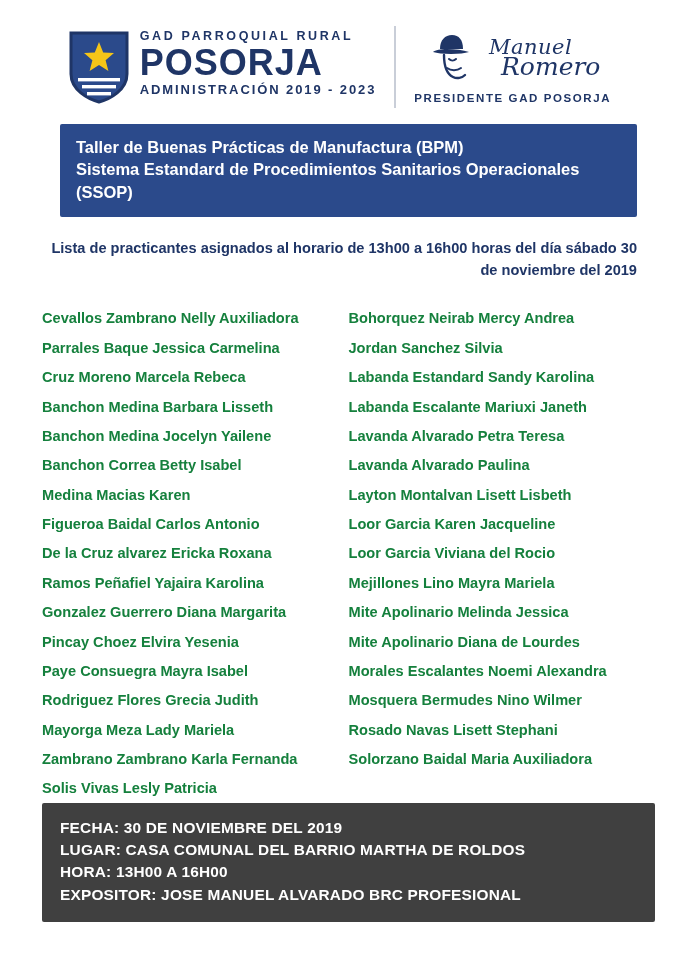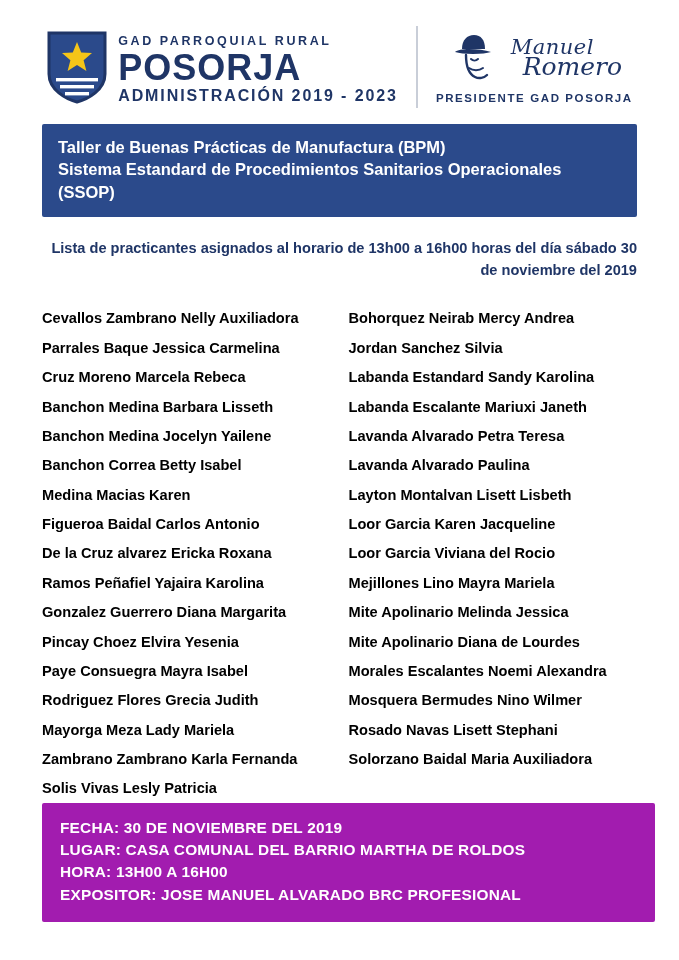--- a/index.html
+++ b/index.html
@@ -24,21 +24,21 @@
   
   .header {
     display: flex;
     align-items: center;
     justify-content: center;
     gap: 18px;
     padding: 26px 0 10px 0;
   }
   .logo-block {
     display: flex;
-    align-items: flex-end;
+    align-items: flex-start;
     gap: 10px;
   }
   .shield {
     position: relative;
     width: 62px;
     height: 74px;
   }
   .shield svg { display: block; }
   .logo-text {
     line-height: 1;
@@ -51,21 +51,21 @@
     margin-bottom: 2px;
   }
   .logo-main {
     font-size: 36px;
     letter-spacing: 1px;
     font-weight: bold;
     color: #1f3566;
     line-height: 0.98;
   }
   .logo-sub {
-    font-size: 16px;
+    font-size: 13px;
     letter-spacing: 1.9px;
     font-weight: bold;
     color: #1f3566;
     margin-top: 3px;
   }
   .divider-v {
     width: 2px;
     height: 82px;
     background: #c9ced8;
   }
@@ -93,21 +93,21 @@
   .sig-caption {
     font-size: 11.5px;
     letter-spacing: 1.6px;
     font-weight: bold;
     color: #1f3566;
     margin-top: 4px;
   }
 
   
   .title-bar {
-    margin: 6px 42px 0 42px;
+    margin: 6px 42px 0 60px;
     background: #2b4a8b;
     color: #ffffff;
     padding: 12px 16px 14px 16px;
     border-radius: 2px;
   }
   .title-bar div {
     font-size: 16.5px;
     font-weight: bold;
     line-height: 1.35;
   }
@@ -130,33 +130,33 @@
   }
   .col {
     flex: 1 1 0;
     display: flex;
     flex-direction: column;
     gap: 0;
   }
   .name {
     font-size: 14.6px;
     font-weight: bold;
-    color: #000000;
+    color: #15803d;
     line-height: 1;
     padding: 7.4px 0;
     white-space: nowrap;
   }
 
   
   .footer-box {
     position: absolute;
     left: 42px;
     right: 24px;
     bottom: 38px;
-    background: #a21caf;
+    background: #404040;
     color: #ffffff;
     padding: 14px 18px 16px 18px;
     border-radius: 2px;
   }
   .footer-box div {
     font-size: 15.4px;
     font-weight: bold;
     line-height: 1.45;
     letter-spacing: 0.2px;
   }

